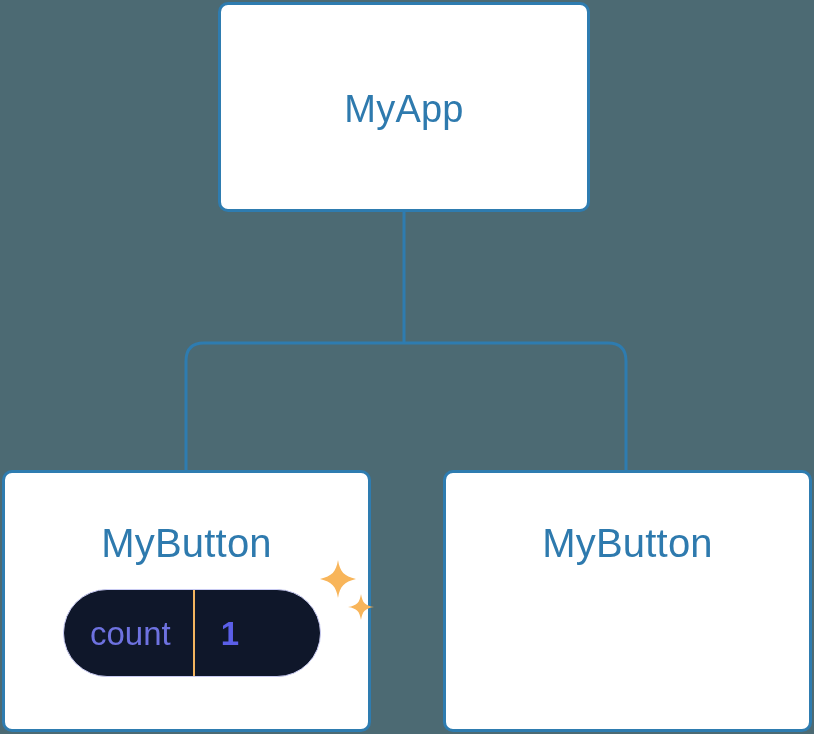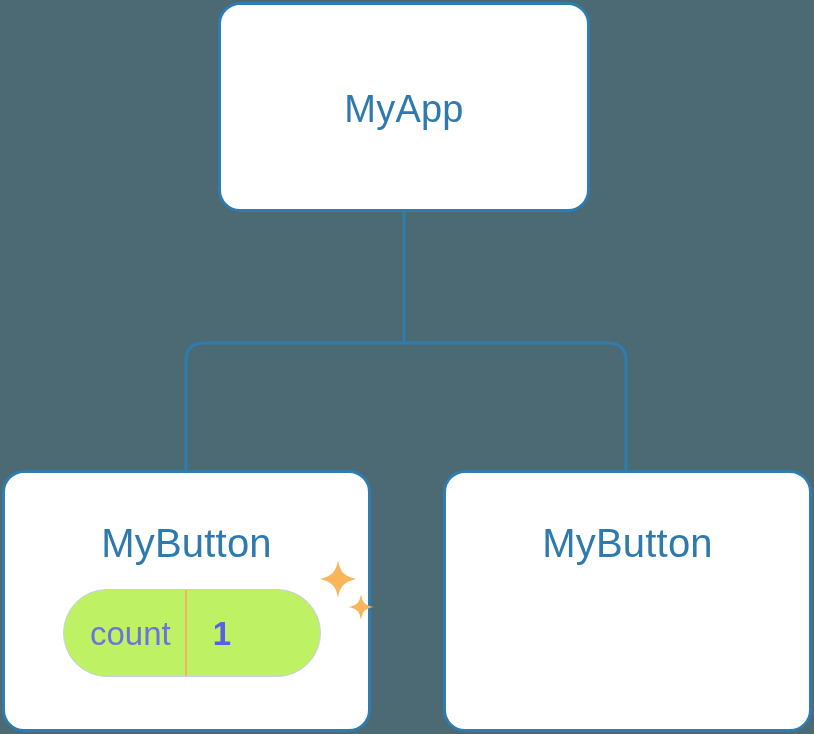--- a/index.html
+++ b/index.html
@@ -32,21 +32,21 @@
     width: 814px;
     height: 734px;
     z-index: 1;
   }
 
   
   .card {
     position: absolute;
     background: #ffffff;
     border: 3px solid #2e7cb0;
-    border-radius: 22px;
+    border-radius: 10px;
     box-sizing: border-box;
     z-index: 2;
   }
 
   .card-root {
     left: 218px;
     top: 2px;
     width: 372px;
     height: 210px;
   }
@@ -95,22 +95,23 @@
     justify-content: center;
   }
 
   .pill {
     position: relative;
     display: flex;
     align-items: stretch;
     box-sizing: border-box;
     border: 2px solid #6e72e0;
     border-radius: 999px;
-    background: #bef264;
+    background: #0f172a;
     overflow: hidden;
+    gap: 8px;
   }
 
   .pill-key,
   .pill-val {
     display: flex;
     align-items: center;
     justify-content: center;
     color: #6e72e0;
     font-size: 34px;
     line-height: 1;

